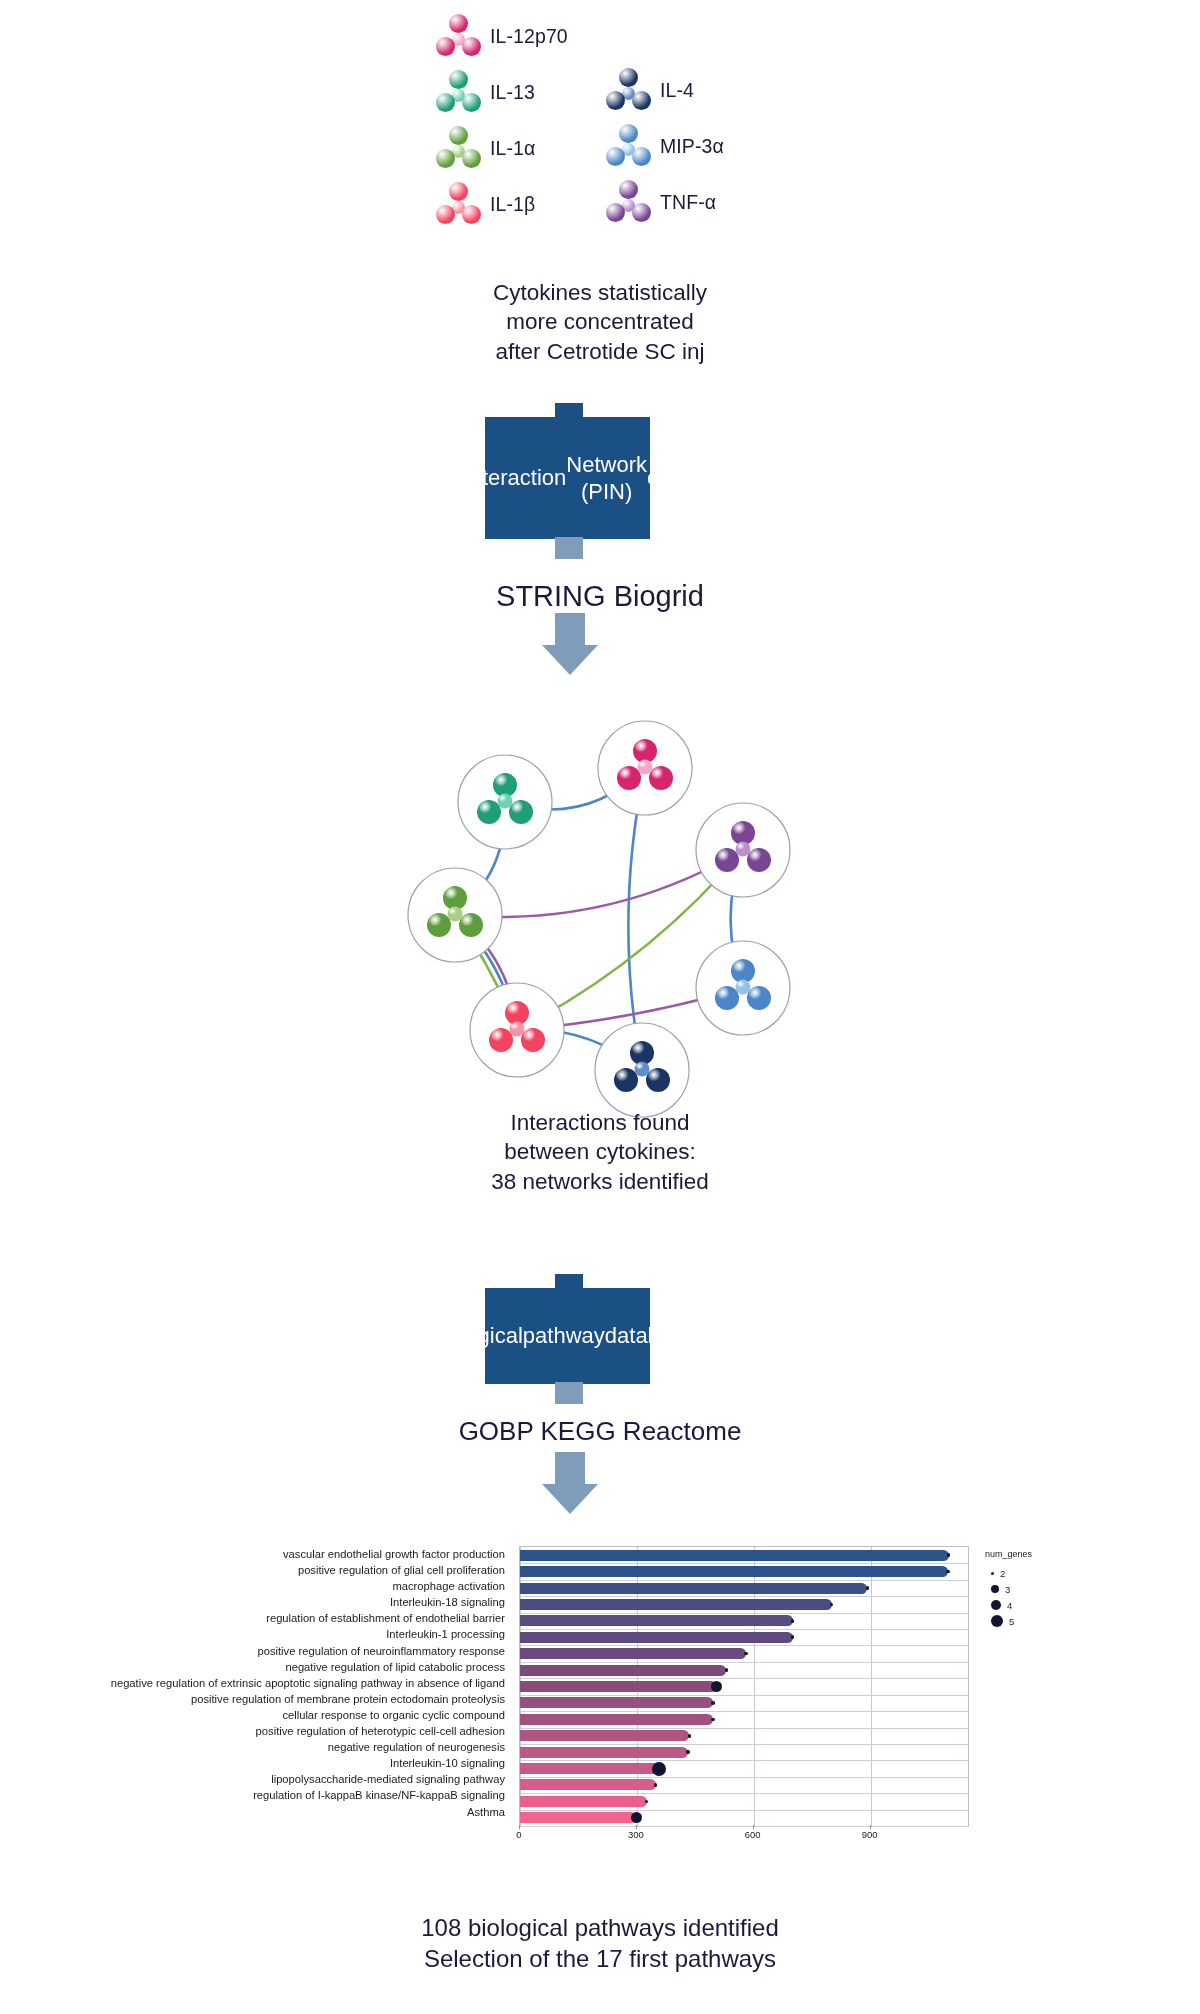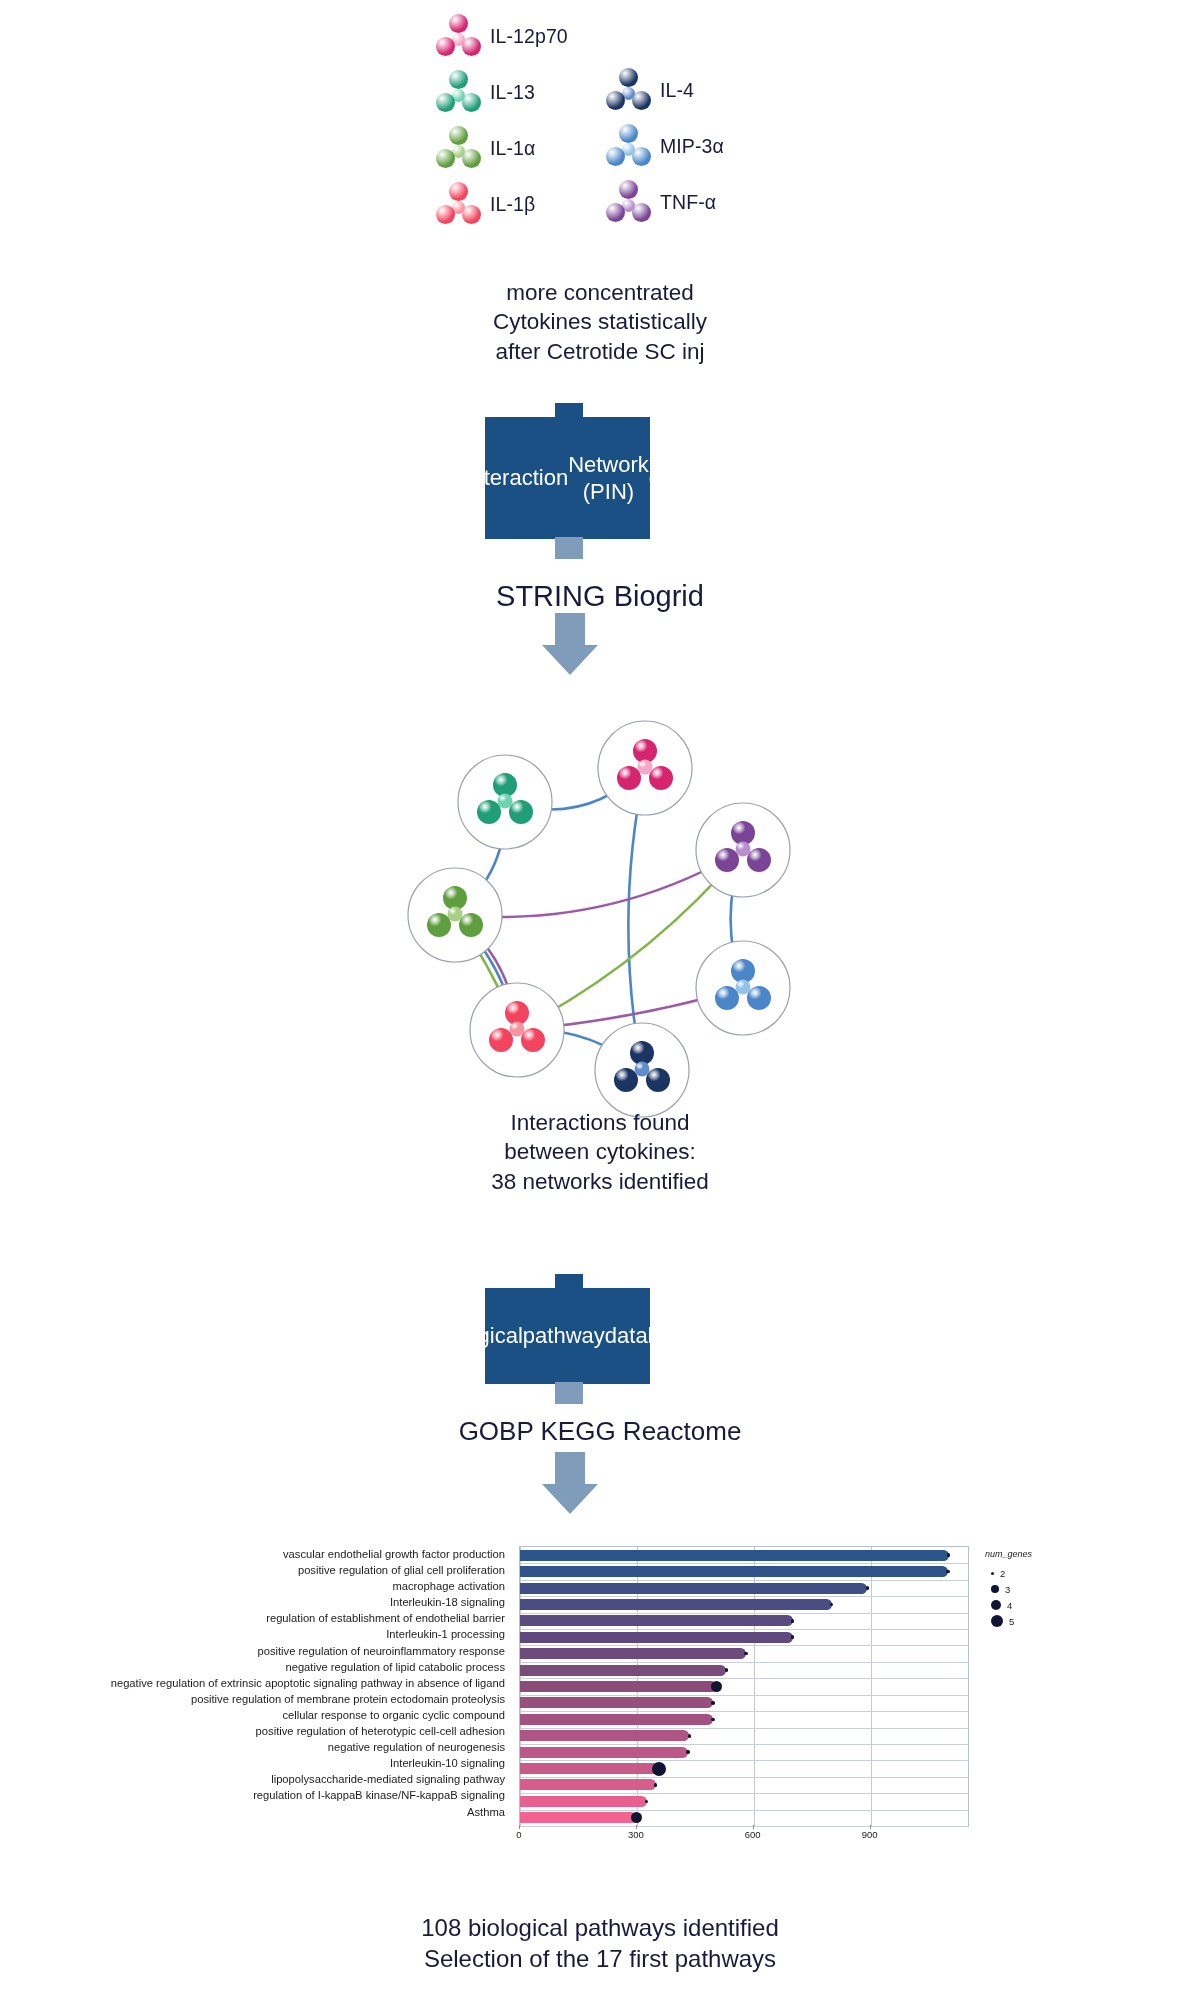--- a/index.html
+++ b/index.html
@@ -73,21 +73,21 @@
     border:1px solid #b9bfcc; border-left:1px solid #b9bfcc; background:#fff;
   }
   .grid-v { position:absolute; top:0; bottom:0; width:1px; background:#c2c8d4; }
   .grid-h { position:absolute; left:0; right:0; height:1px; background:#c9cfdb; }
   .bar { position:absolute; height:11px; border-radius:0 5.5px 5.5px 0; }
   .dot { position:absolute; background:#111433; border-radius:50%; }
   .tickrow { position:absolute; left:519px; top:289px; width:450px; height:18px; }
   .tick { position:absolute; font-size:9.5px; color:#222; transform:translateX(-50%); }
   .tickmark { position:absolute; top:-4px; width:1px; height:4px; background:#8a90a0; }
   .clegend { position:absolute; left:985px; top:1549px; width:110px; }
-  .clegend-title { font-size:9px; color:#222; margin-bottom:6px;font-style:italic; }
+  .clegend-title { font-size:9px; color:#222; margin-bottom:6px; }
   .clegend-row { display:flex; align-items:center; height:16px; }
   .clegend-dot { background:#111433; border-radius:50%; margin:0 6px 0 6px; flex:0 0 auto; }
   .clegend-txt { font-size:9.5px; color:#222; }
 </style>
 </head>
 <body>
 
 <div class="stage">
 
   <div class="legend">
@@ -154,31 +154,31 @@
             <span class="sph mid ctr" style="background:radial-gradient(circle at 32% 28%, #ffffffa0, #b98fd0 60%, #b98fd0)"></span>
             <span class="sph big bl" style="background:radial-gradient(circle at 32% 28%, #ffffff90, #7a4596 62%, #7a4596)"></span>
             <span class="sph big br" style="background:radial-gradient(circle at 32% 28%, #ffffff90, #7a4596 62%, #7a4596)"></span>
           </span>
           <span class="legend-label">TNF-α</span>
         </div>
       </div>
   </div>
 
   <div class="ctext t-caption1" id="caption1">
+      <div>Cytokines statistically</div>
       <div>more concentrated</div>
-      <div>Cytokines statistically</div>
       <div>after Cetrotide SC inj</div>
     </div>
 
   <div class="stem stem-1a"></div>
   <div class="pbox pbox-1" id="box1">
       <div>Protein</div>
       <div>Interaction</div>
       <div>Network (PIN)</div>
-      <div>database</div>
+      <div>examples</div>
     </div>
   <div class="stem stem-1b light"></div>
 
   <div class="ctext t-string">STRING Biogrid</div>
 
   <div class="arrow" style="left:540px; top:613px;">
     <svg width="60" height="64" viewBox="0 0 60 64">
       <polygon points="15,0 45,0 45,32 58,32 30,62 2,32 15,32" fill="#7f9cbb"></polygon>
     </svg>
   </div>

